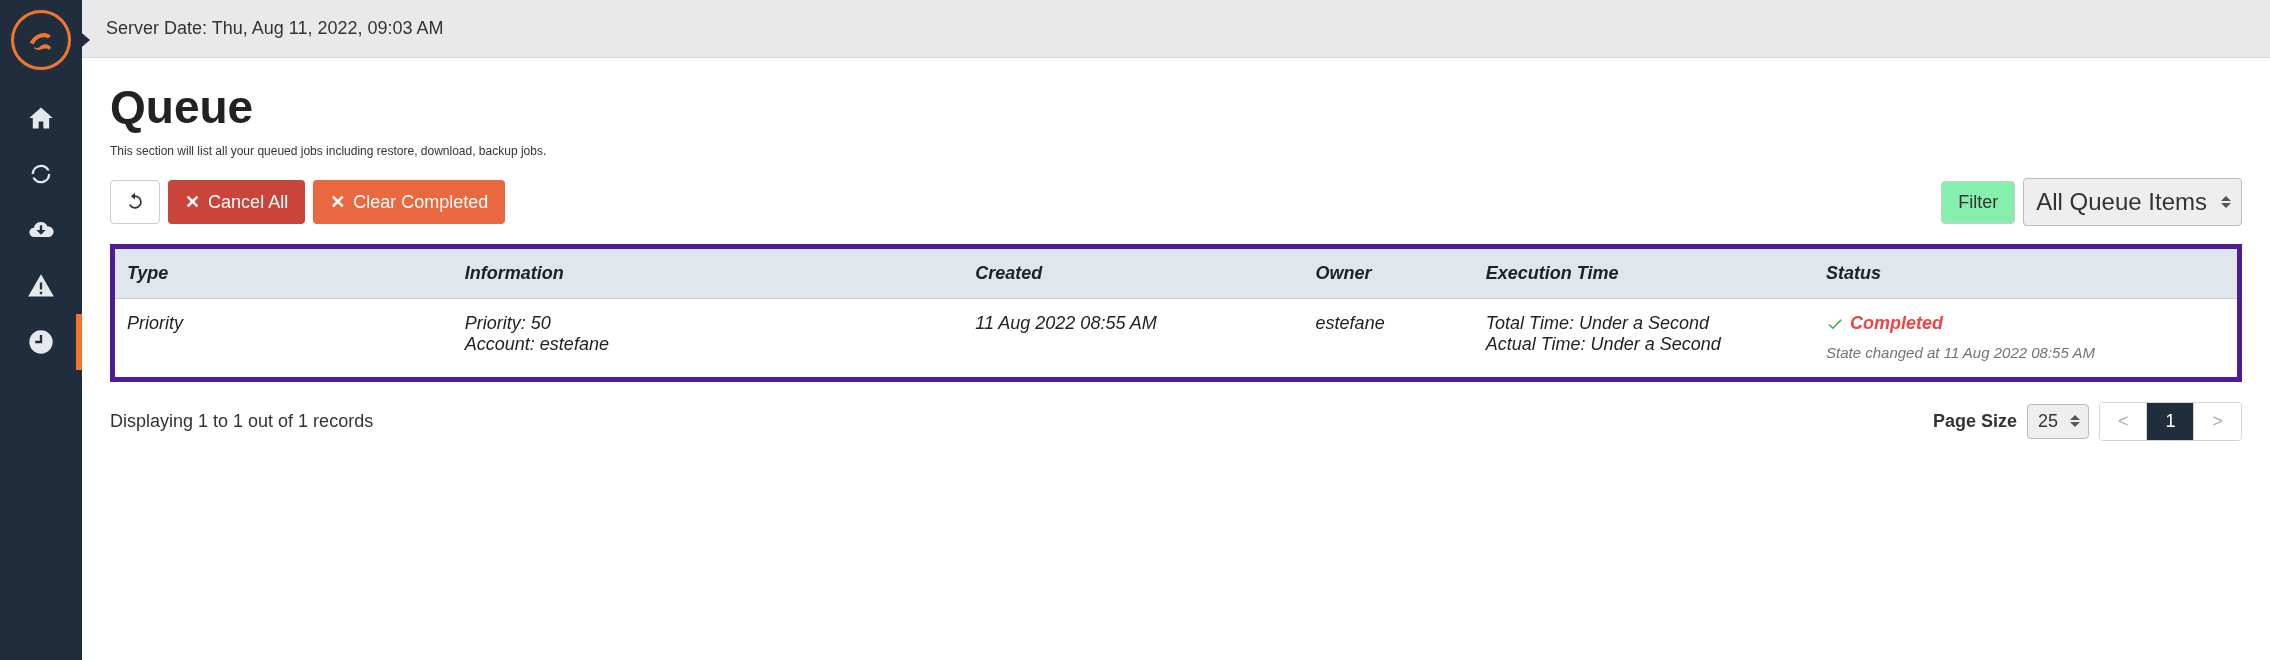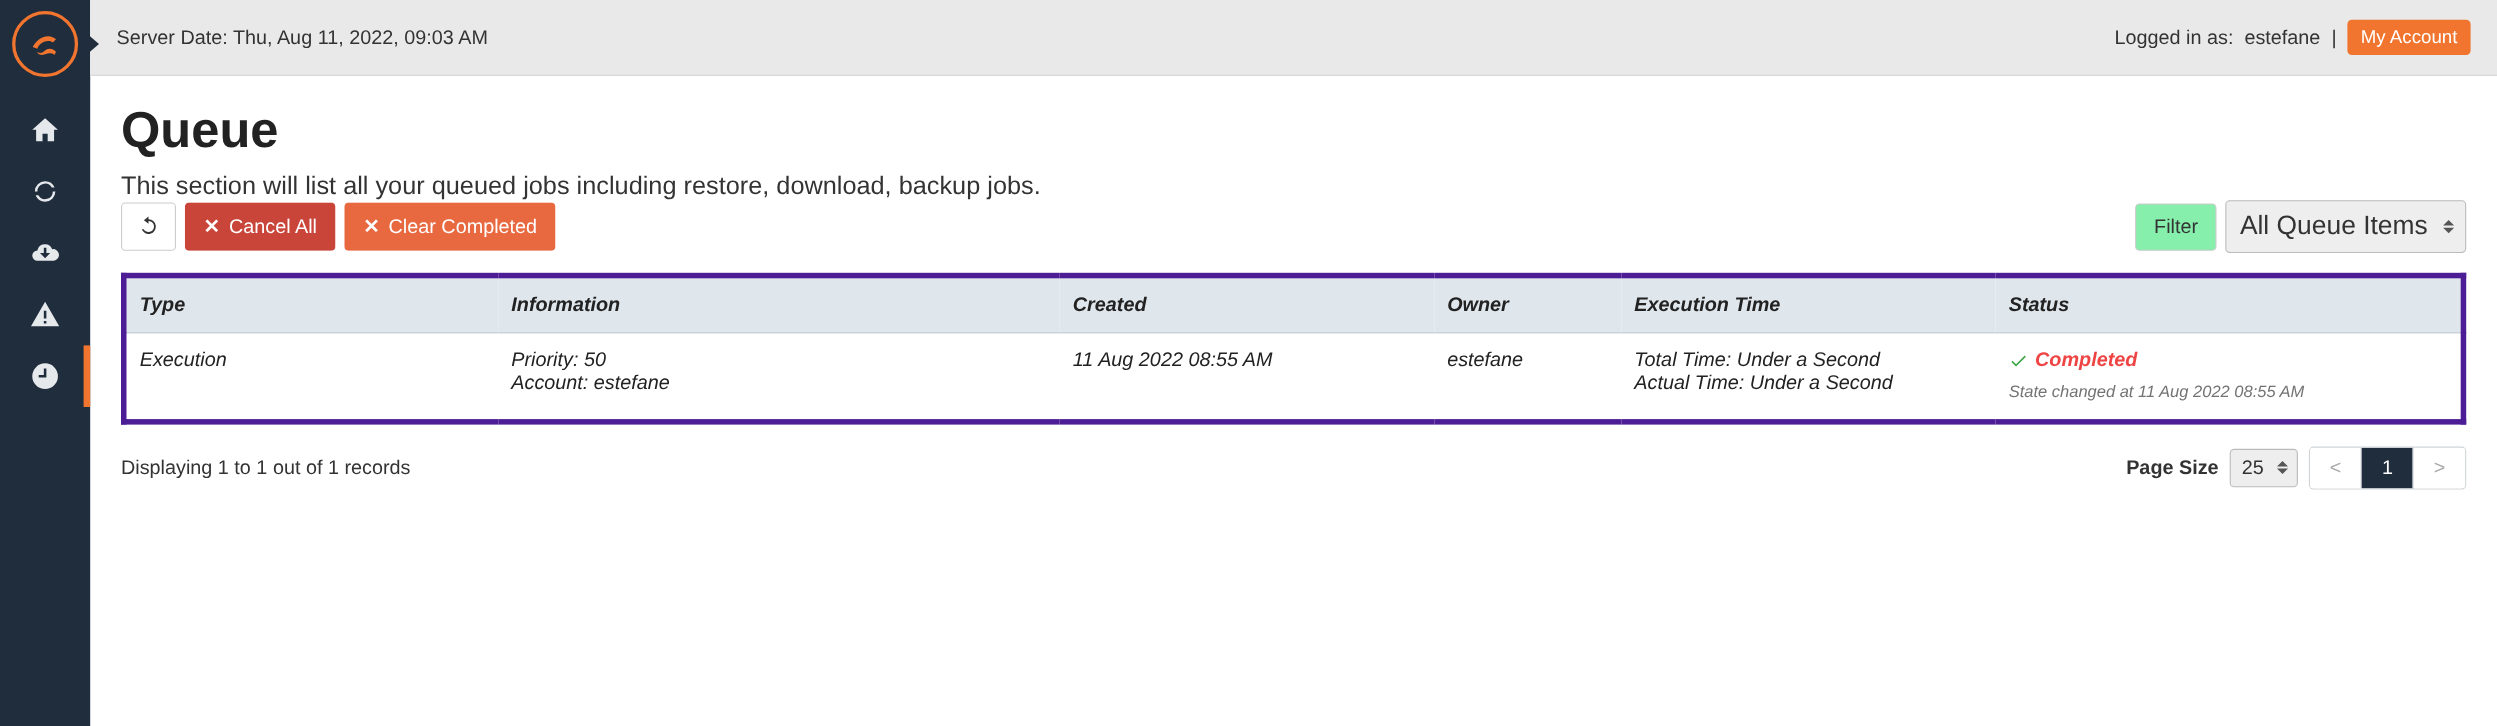--- a/index.html
+++ b/index.html
@@ -64,21 +64,21 @@
     }
     .topbar-right { display: flex; align-items: center; gap: 10px; }
     .btn-orange {
       background: #f1752f; color: #fff;
       padding: 6px 12px; border-radius: 4px;
       font-size: 17px; cursor: pointer;
       border: none;
     }
     .content { padding: 22px 28px; }
     h1 { font-size: 46px; font-weight: 600; color: #222; margin-bottom: 10px; }
-    .subtitle { font-size: 23px; color: #333; }
+    .subtitle { font-size: 12px; color: #333; margin-bottom: 20px; }
     .toolbar { display: flex; align-items: center; justify-content: space-between; margin-bottom: 18px; }
     .toolbar-left { display: flex; gap: 8px; }
     .btn {
       border-radius: 4px; padding: 10px 16px;
       font-size: 18px; cursor: pointer;
       display: inline-flex; align-items: center; gap: 8px;
       border: 1px solid transparent;
     }
     .btn-white { background: #fff; border-color: #ccc; color: #333; padding: 10px 14px; }
     .btn-red { background: #c9453a; color: #fff; }
@@ -175,26 +175,20 @@
         <svg viewBox="0 0 24 24">
             <path d="M12 2a10 10 0 1 0 0 20 10 10 0 0 0 0-20zm1 11H7v-2h4V6h2v7z"></path>
           </svg>
       </li>
     </ul>
   </aside>
 
   <div class="main">
     <div class="topbar">
       <div>Server Date: Thu, Aug 11, 2022, 09:03 AM</div>
-      <div class="topbar-right">
-        <span>Logged in as:</span>
-        <span>estefane</span>
-        <span>|</span>
-        <button class="btn-orange">My Account</button>
-      </div>
     </div>
 
     <div class="content">
       <h1>Queue</h1>
       <p class="subtitle">This section will list all your queued jobs including restore, download, backup jobs.</p>
 
       <div class="toolbar">
         <div class="toolbar-left">
           <button class="btn btn-white">
             <svg width="20" height="20" viewBox="0 0 24 24">
@@ -228,21 +222,21 @@
             <th style="width:16%">Type</th>
             <th style="width:24%">Information</th>
             <th style="width:16%">Created</th>
             <th style="width:8%">Owner</th>
             <th style="width:16%">Execution Time</th>
             <th style="width:20%">Status</th>
           </tr>
         </thead>
         <tbody>
           <tr>
-            <td>Execution</td>
+            <td>Priority</td>
             <td>
               <div>Priority: 50</div>
               <div>Account: estefane</div>
             </td>
             <td>11 Aug 2022 08:55 AM</td>
             <td>estefane</td>
             <td>
               <div>Total Time: Under a Second</div>
               <div>Actual Time: Under a Second</div>
             </td>

